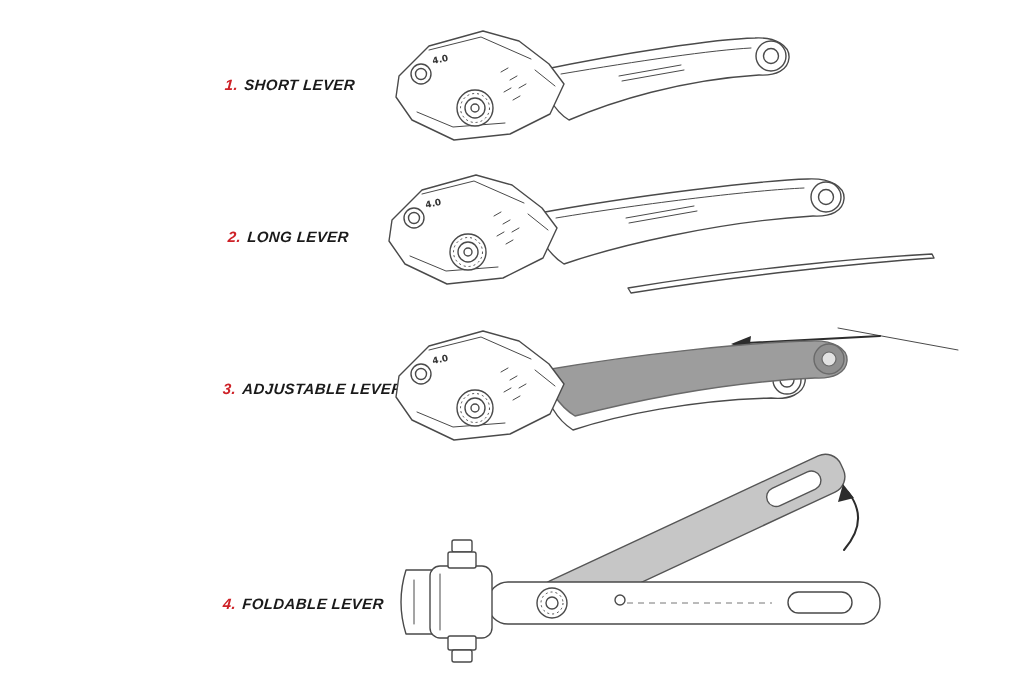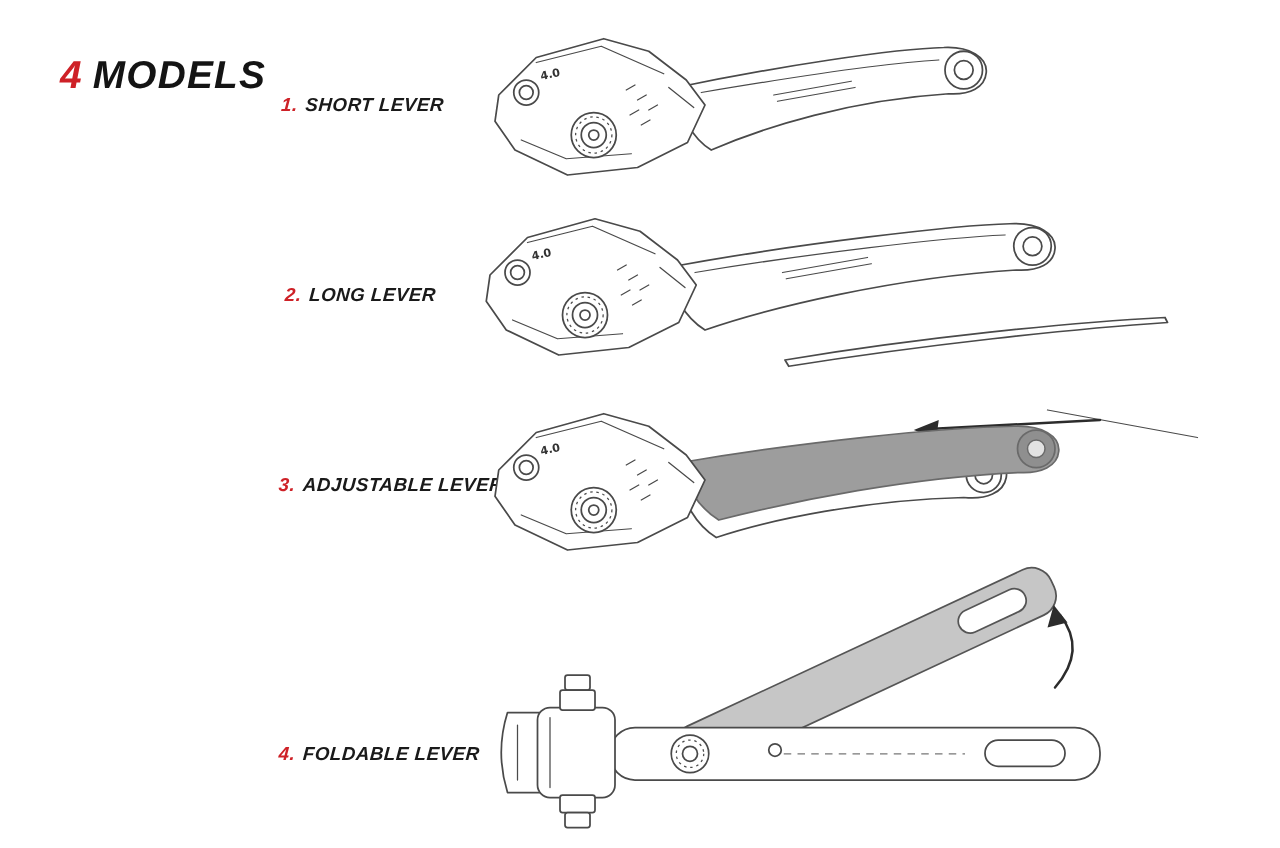--- a/index.html
+++ b/index.html
@@ -35,23 +35,20 @@
   .arrowhead{fill:#2c2c2c;stroke:none;}
   .engrave{font-family:"DejaVu Sans",sans-serif;font-size:9px;fill:#333;font-weight:bold;}
   .knurl{fill:none;stroke:#4a4a4a;stroke-width:1;stroke-dasharray:2 3;}
   .dash{fill:none;stroke:#777;stroke-width:1;stroke-dasharray:6 5;}
 </style>
 </head>
 <body>
 
 <div id="canvas">
 
-  <div class="page-title">
-    <span class="t-num">4</span><span class="t-word">MODELS</span>
-  </div>
 
   <div class="model-label" style="left:225px;top:76px;">
     <span class="num">1.</span><span class="txt">SHORT LEVER</span>
   </div>
   <div class="model-label" style="left:228px;top:228px;">
     <span class="num">2.</span><span class="txt">LONG LEVER</span>
   </div>
   <div class="model-label" style="left:223px;top:380px;">
     <span class="num">3.</span><span class="txt">ADJUSTABLE LEVER</span>
   </div>

